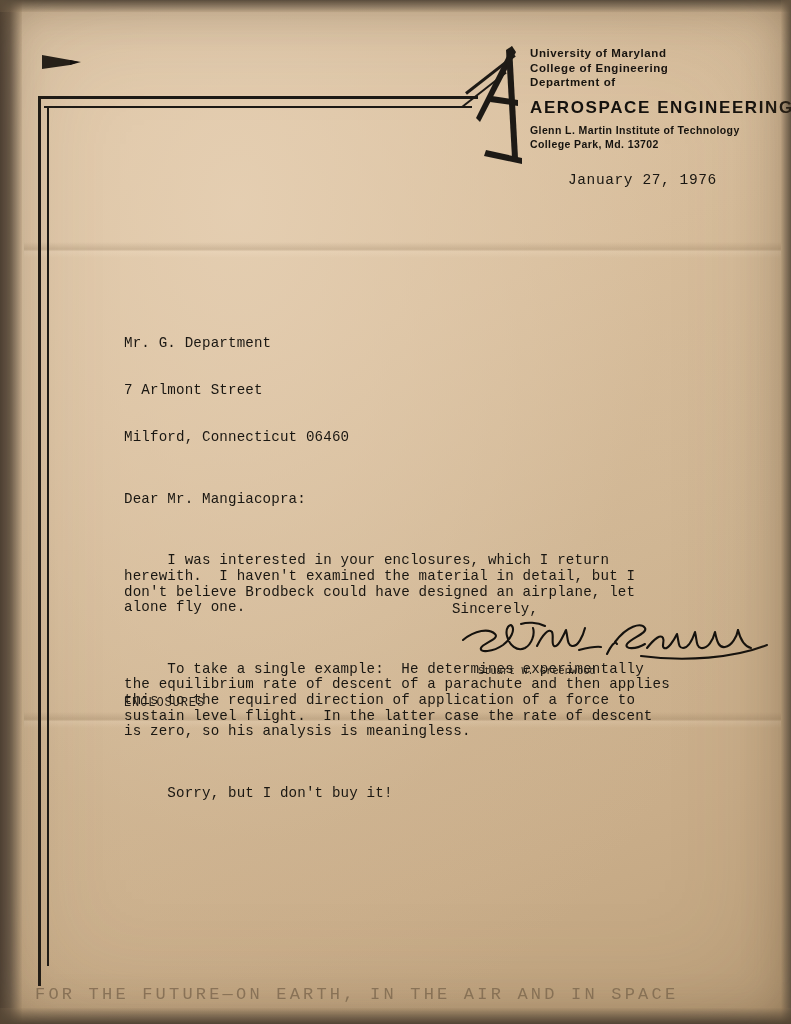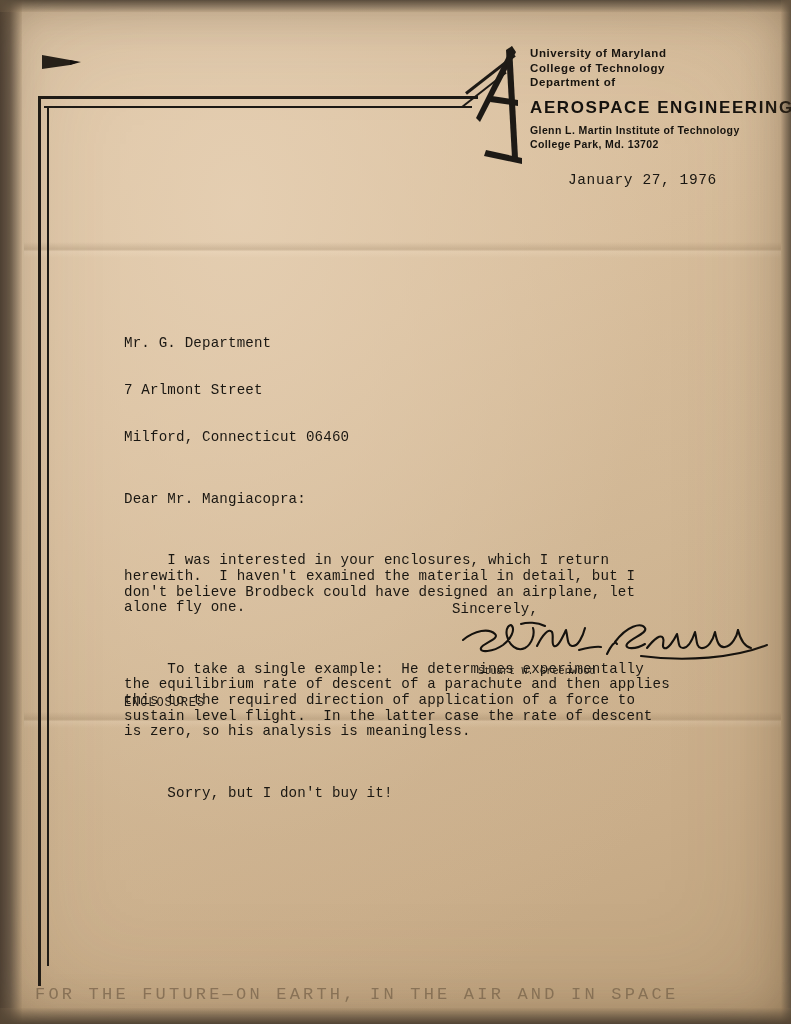--- a/index.html
+++ b/index.html
@@ -245,21 +245,21 @@
     <svg width="62" height="130" viewBox="0 0 62 130">
       <path d="M46 6 L10 78 L14 82 L50 12 Z" fill="#1d1a16"></path>
       <path d="M46 6 L52 118 L46 118 L40 10 Z" fill="#1d1a16"></path>
       <path d="M26 56 L52 60 L52 66 L24 62 Z" fill="#1d1a16"></path>
       <path d="M20 110 L56 118 L56 124 L18 116 Z" fill="#1d1a16"></path>
     </svg>
   </div>
 
   <div class="letterhead">
     <div class="lh-small">University  of  Maryland</div>
-    <div class="lh-small">College  of  Technology</div>
+    <div class="lh-small">College  of  Engineering</div>
     <div class="lh-small">Department of</div>
     <div class="lh-big">AEROSPACE    ENGINEERING</div>
     <div class="lh-tiny">Glenn L. Martin Institute of Technology</div>
     <div class="lh-tiny">College Park, Md. 13702</div>
   </div>
 
   <div class="letter-date">January 27, 1976</div>
 
   <div class="body-text">
     <div class="addr">Mr. G. Department</div>

